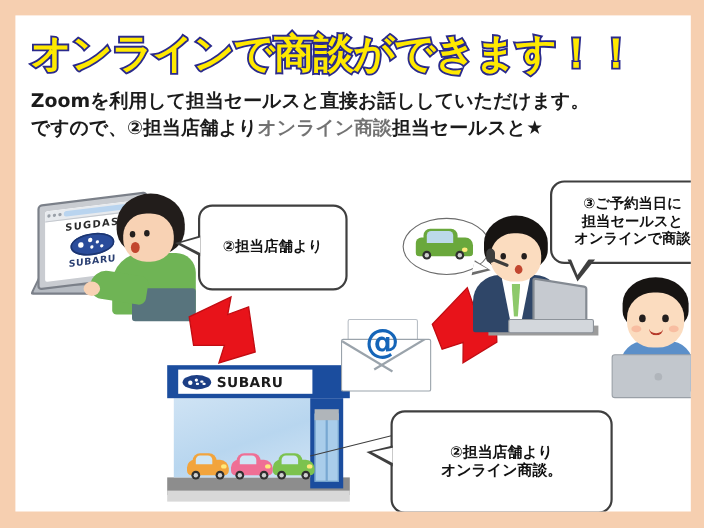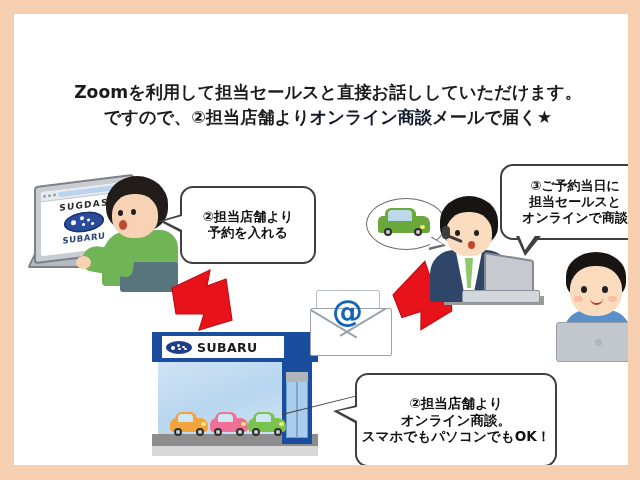--- a/index.html
+++ b/index.html
@@ -24,24 +24,24 @@
     white-space:nowrap;
     -webkit-text-stroke:3.4px #2a2a8c;
     paint-order:stroke fill;
     text-shadow:0 0 0 #2a2a8c;
   }
 
   
   .body-text{
     position:absolute;left:14px;top:66px;width:600px;
     font-size:17.2px;line-height:25px;color:#1b1b1b;
-    font-weight:600;white-space:nowrap;text-align:center;
+    font-weight:600;white-space:nowrap;
   }
   .body-text div{height:25px;}
-  .hl-red{color:#0f172a;font-weight:700;}
+  .hl-red{color:#737373;font-weight:700;}
 
   
   .bubble{
     position:absolute;background:#fff;border:2.2px solid #3f3f3f;
     border-radius:13px;text-align:center;color:#111;
     font-weight:700;line-height:1.24;
   }
   .bubble .ln{white-space:nowrap;}
   .tail{position:absolute;width:0;height:0;}
 
@@ -193,24 +193,25 @@
   
   .arrow{position:absolute;}
   .arrow svg{display:block;}
 </style>
 </head>
 <body>
 
 <div id="page">
   <div class="frame">
 
+    <div class="title">オンラインで商談ができます！！</div>
 
     <div class="body-text">
       <div><span>Zoomを利用して担当セールスと直接お話ししていただけます。</span></div>
-      <div><span>ですので、②担当店舗より</span><span class="hl-red">オンライン商談</span><span>メールで届く★</span></div>
+      <div><span>ですので、②担当店舗より</span><span class="hl-red">オンライン商談</span><span>担当セールスと★</span></div>
     </div>
 
     <div id="scene-sugdas">
       <div class="lap-base"></div>
       <div class="kb"></div>
       <div class="lap-screen">
         <div class="lap-inner">
           <div class="browser-bar">
             <span class="bdot"></span>
             <span class="bdot"></span>
@@ -237,21 +238,20 @@
         <i class="eye" style="left:6px;top:16px;"></i>
         <i class="eye" style="left:19px;top:15px;"></i>
         <i class="mouth-o" style="left:7px;top:26px;"></i>
       </div>
     </div>
 
     <div class="bubble" id="bubble1">
       <i class="tail tail-out"></i>
       <i class="tail tail-in"></i>
       <div class="ln">②担当店舗より</div>
-      <div class="ln">予約を入れる</div>
     </div>
 
     <div class="arrow" style="left:152px;top:250px;">
       <svg width="78" height="72" viewBox="0 0 78 72">
         <polygon points="6,24 44,6 41,22 60,15 66,56 33,66 38,50 10,50" fill="#e8131a" stroke="#c20c12" stroke-width="1.2"></polygon>
       </svg>
     </div>
 
     <div id="scene-shop">
       <div class="ground"></div>
@@ -379,17 +379,16 @@
         <i class="cust-lap-dot"></i>
       </div>
     </div>
 
     <i class="leader" style="left:268px;top:400px;width:76px;transform:rotate(-14deg);"></i>
     <div class="bubble" id="bubble2">
       <i class="tail tail-out"></i>
       <i class="tail tail-in"></i>
       <div class="ln">②担当店舗より</div>
       <div class="ln">オンライン商談。</div>
-      <div class="ln">スマホでもパソコンでもOK！</div>
     </div>
 
   </div>
 </div>
 
 </body></html>

